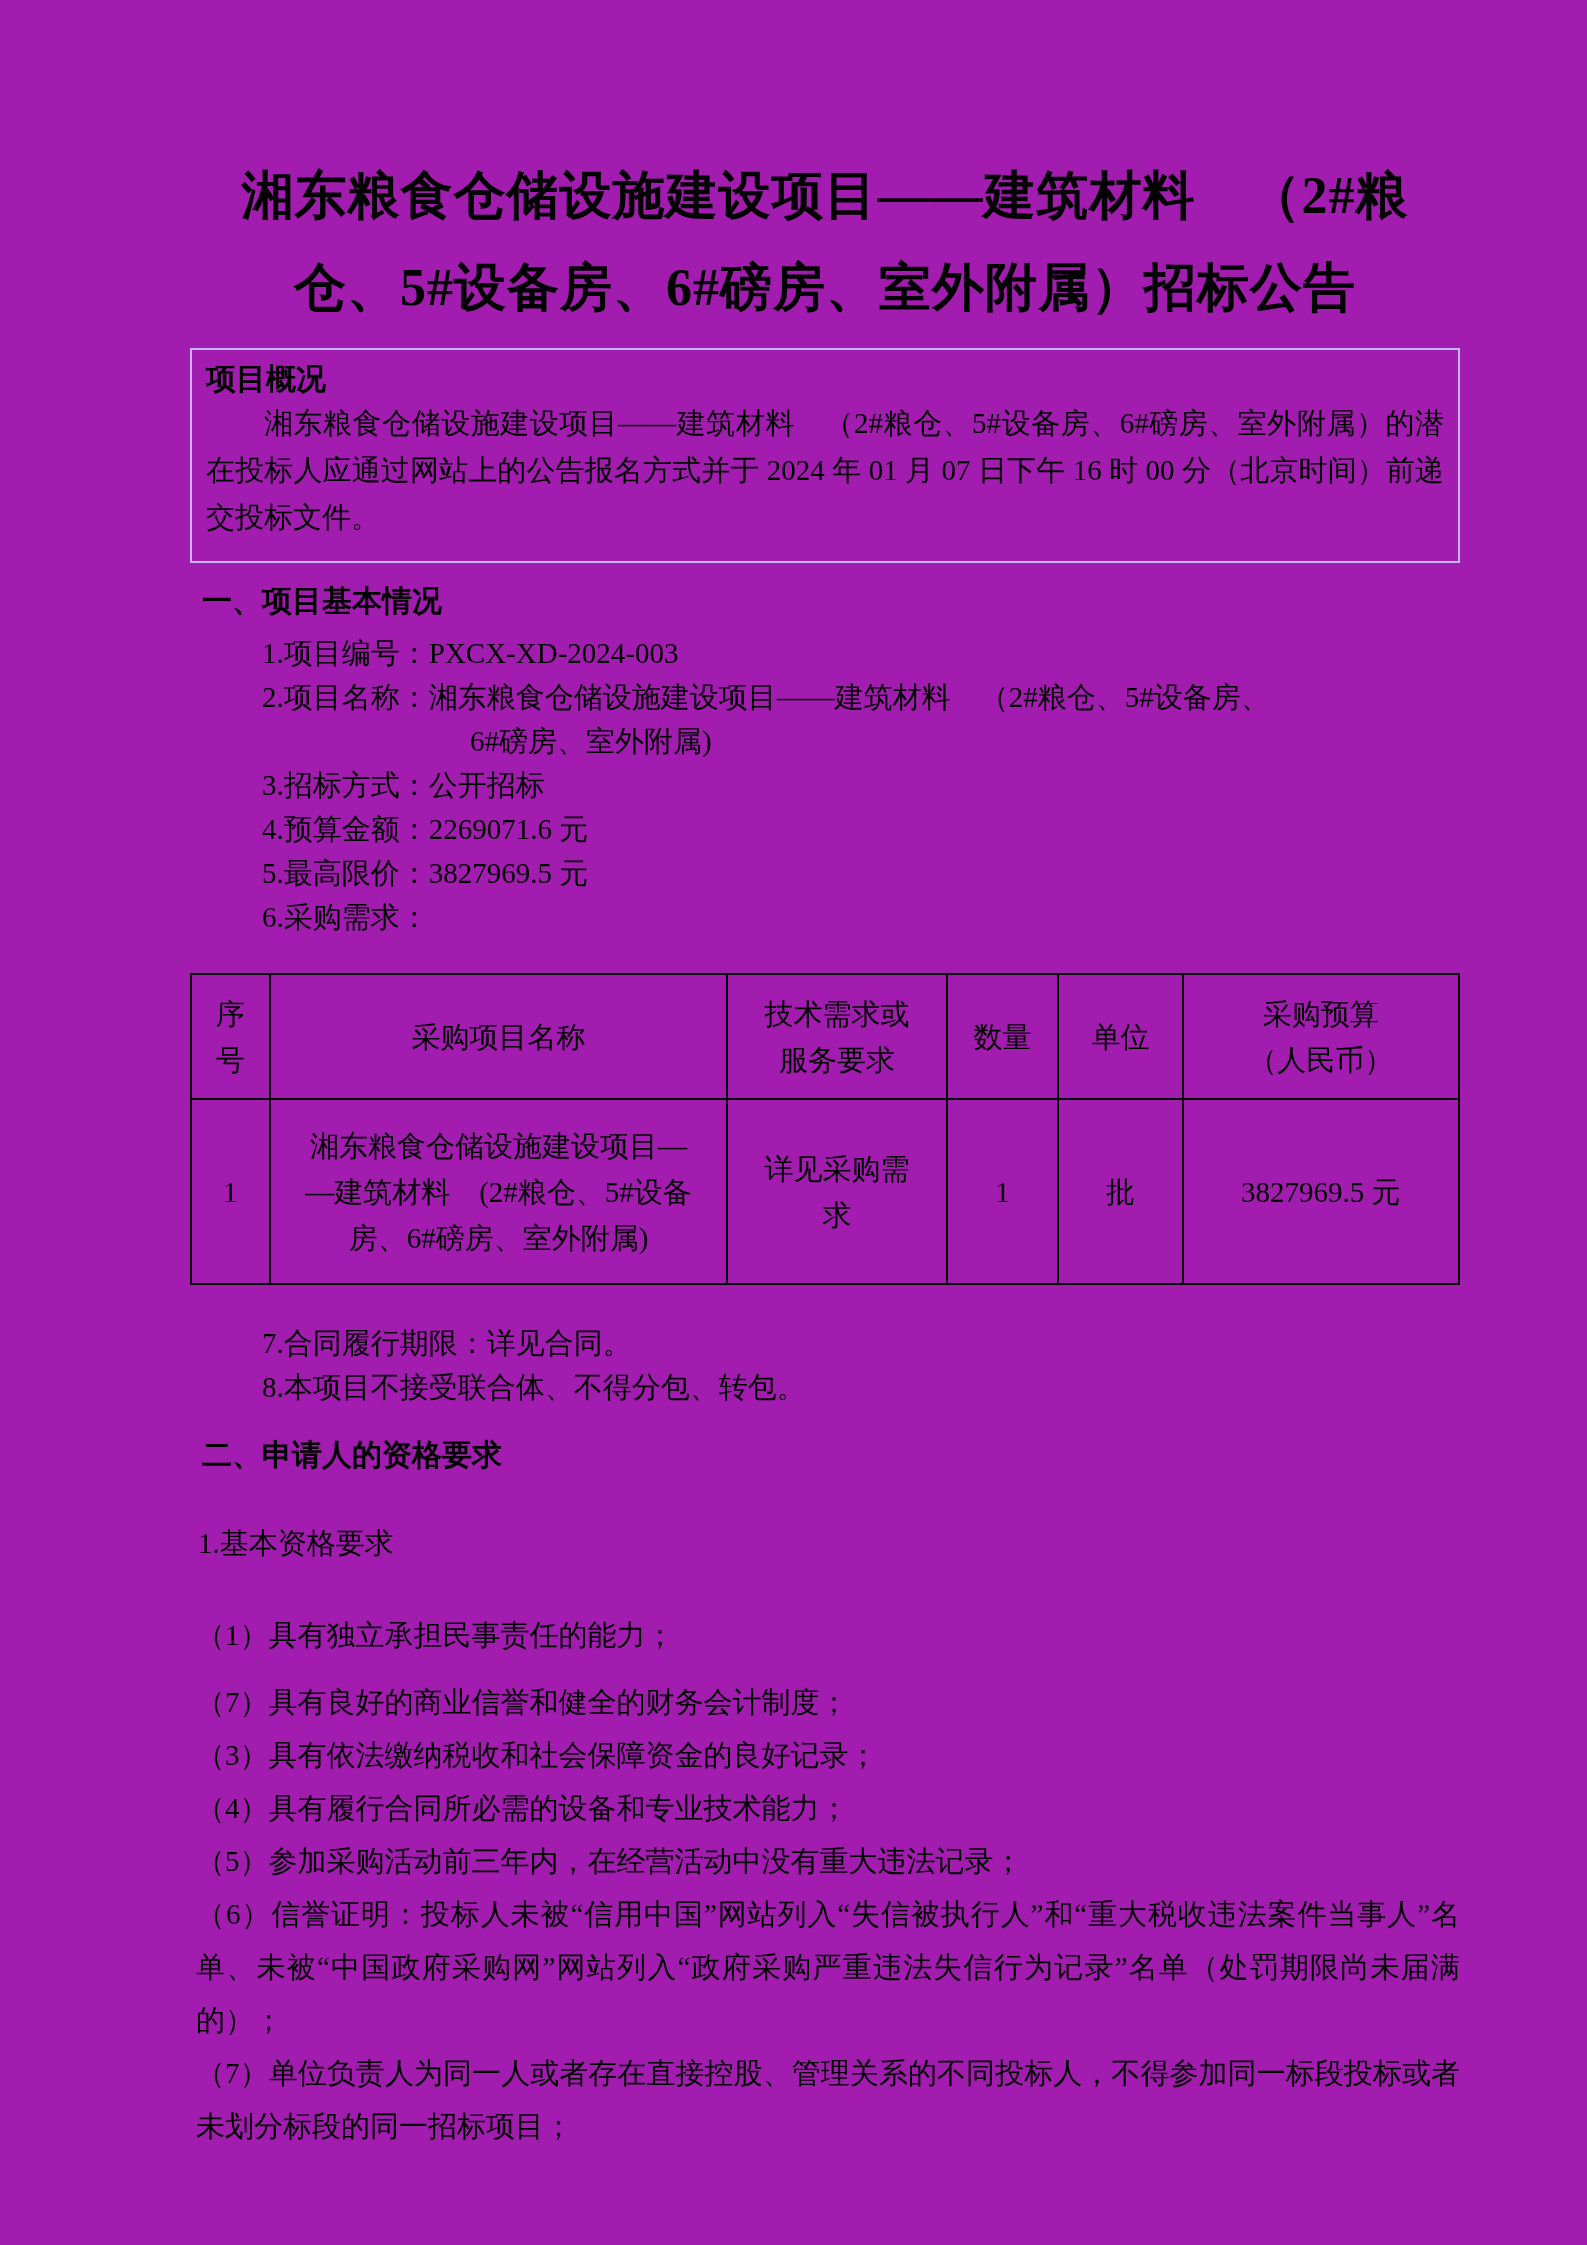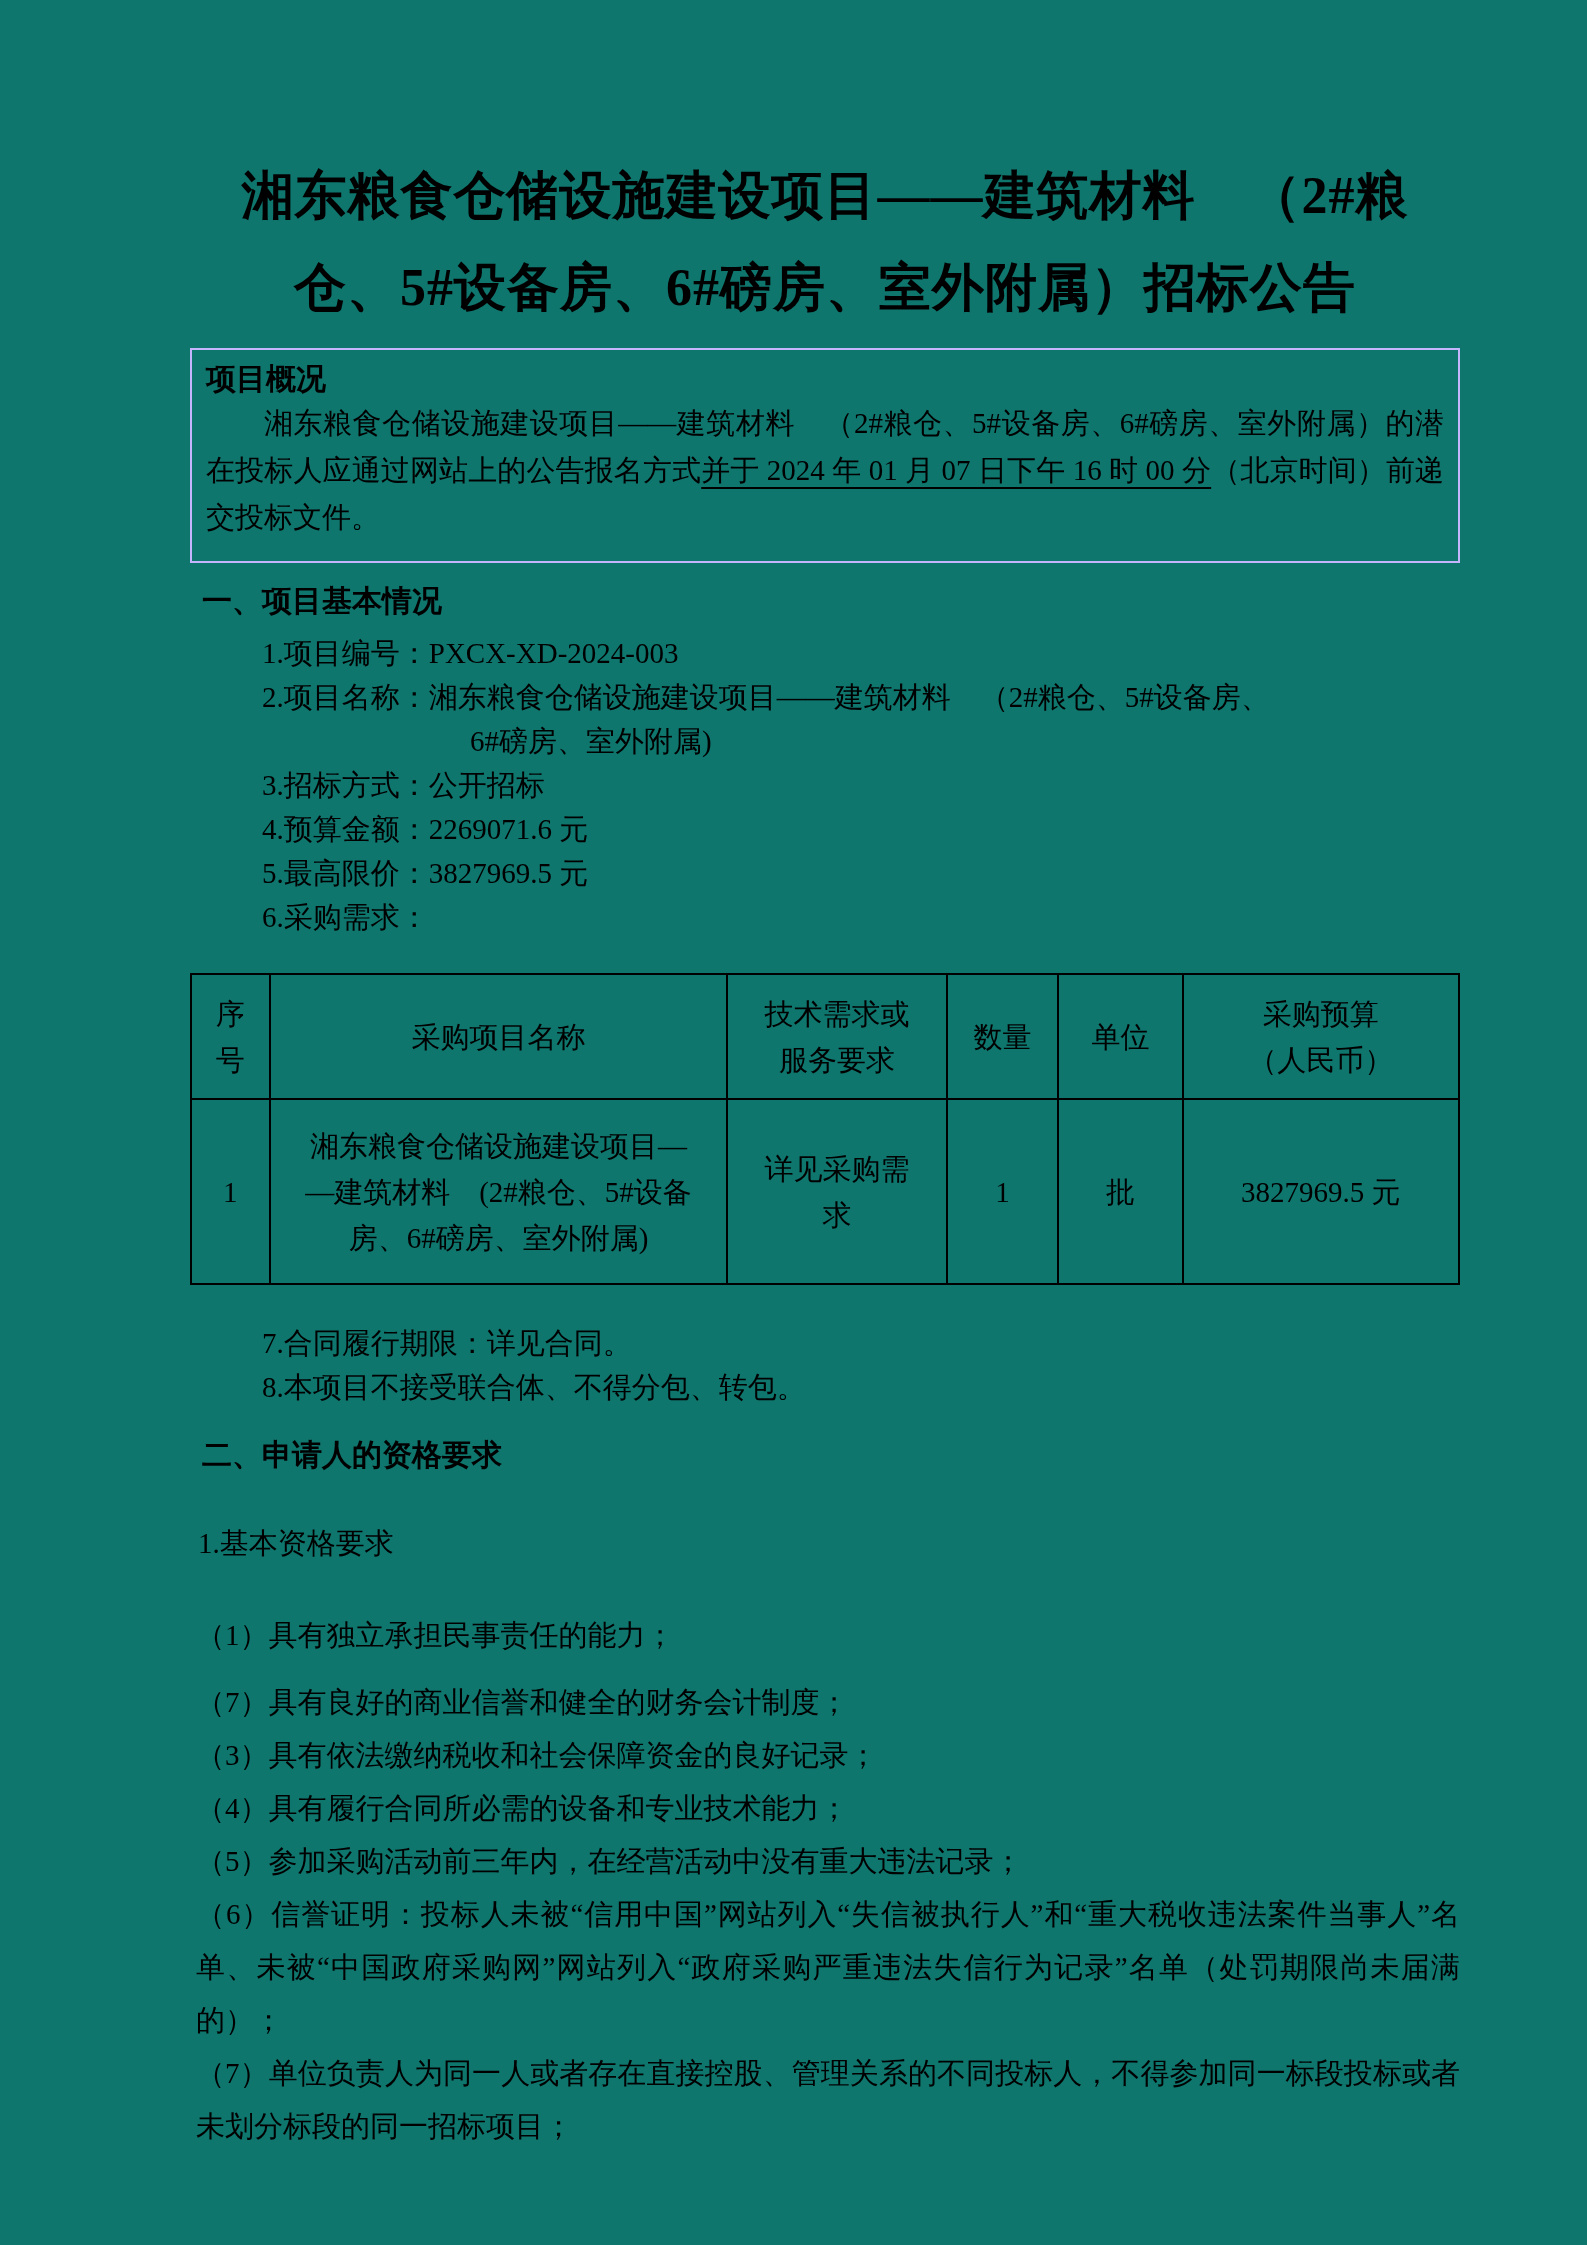--- a/index.html
+++ b/index.html
@@ -5,21 +5,21 @@
   html, body { margin: 0; padding: 0; }
   body {
     background: #888;
     font-family: "Liberation Serif", "DejaVu Serif", serif;
   }
   .page {
     position: relative;
     width: 1587px;
     height: 2245px;
     margin: 0 auto;
-    background: #0f766e;
+    background: #a21caf;
     color: #000000;
     box-sizing: border-box;
     padding: 150px 127px 0 190px;
     overflow: hidden;
   }
   .doc-title {
     font-size: 52px;
     font-weight: bold;
     line-height: 92px;
     text-align: center;
@@ -37,21 +37,20 @@
     font-weight: bold;
     line-height: 42px;
   }
   .overview-para {
     font-size: 29px;
     line-height: 47px;
     text-align: justify;
     text-indent: 2em;
   }
   .u-date {
-    text-decoration: underline;
     text-underline-offset: 7px;
   }
   .sec-heading {
     font-size: 30px;
     font-weight: bold;
     line-height: 40px;
     margin-top: 18px;
     margin-left: 12px;
   }
   .sec1-list { margin-top: 10px; }

